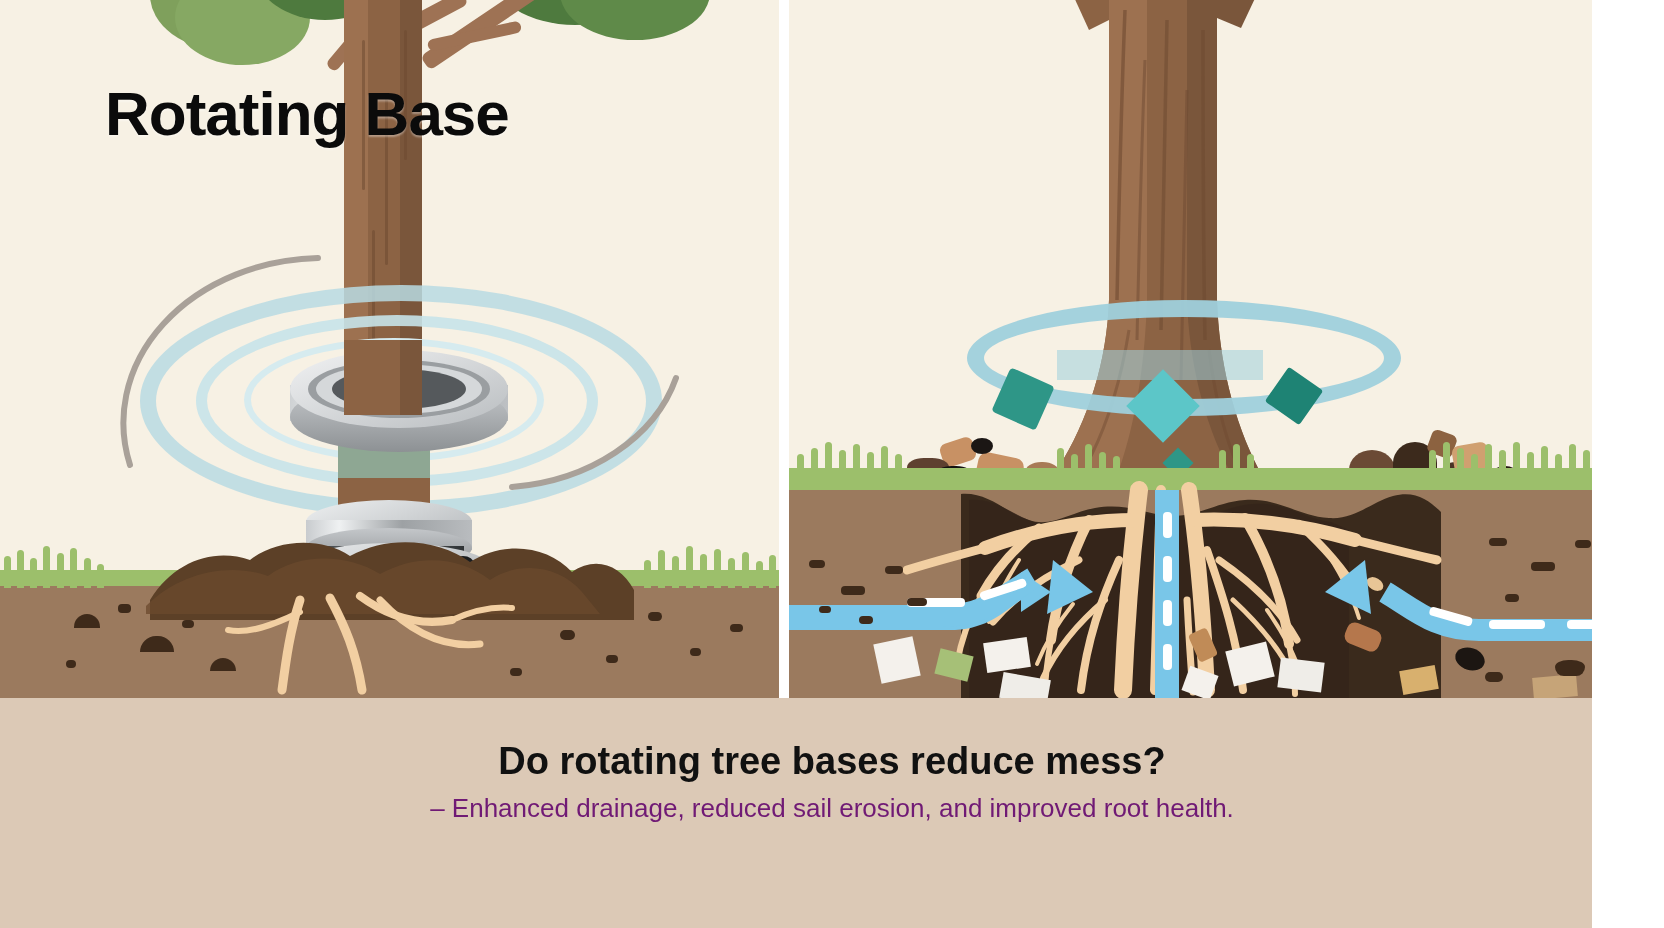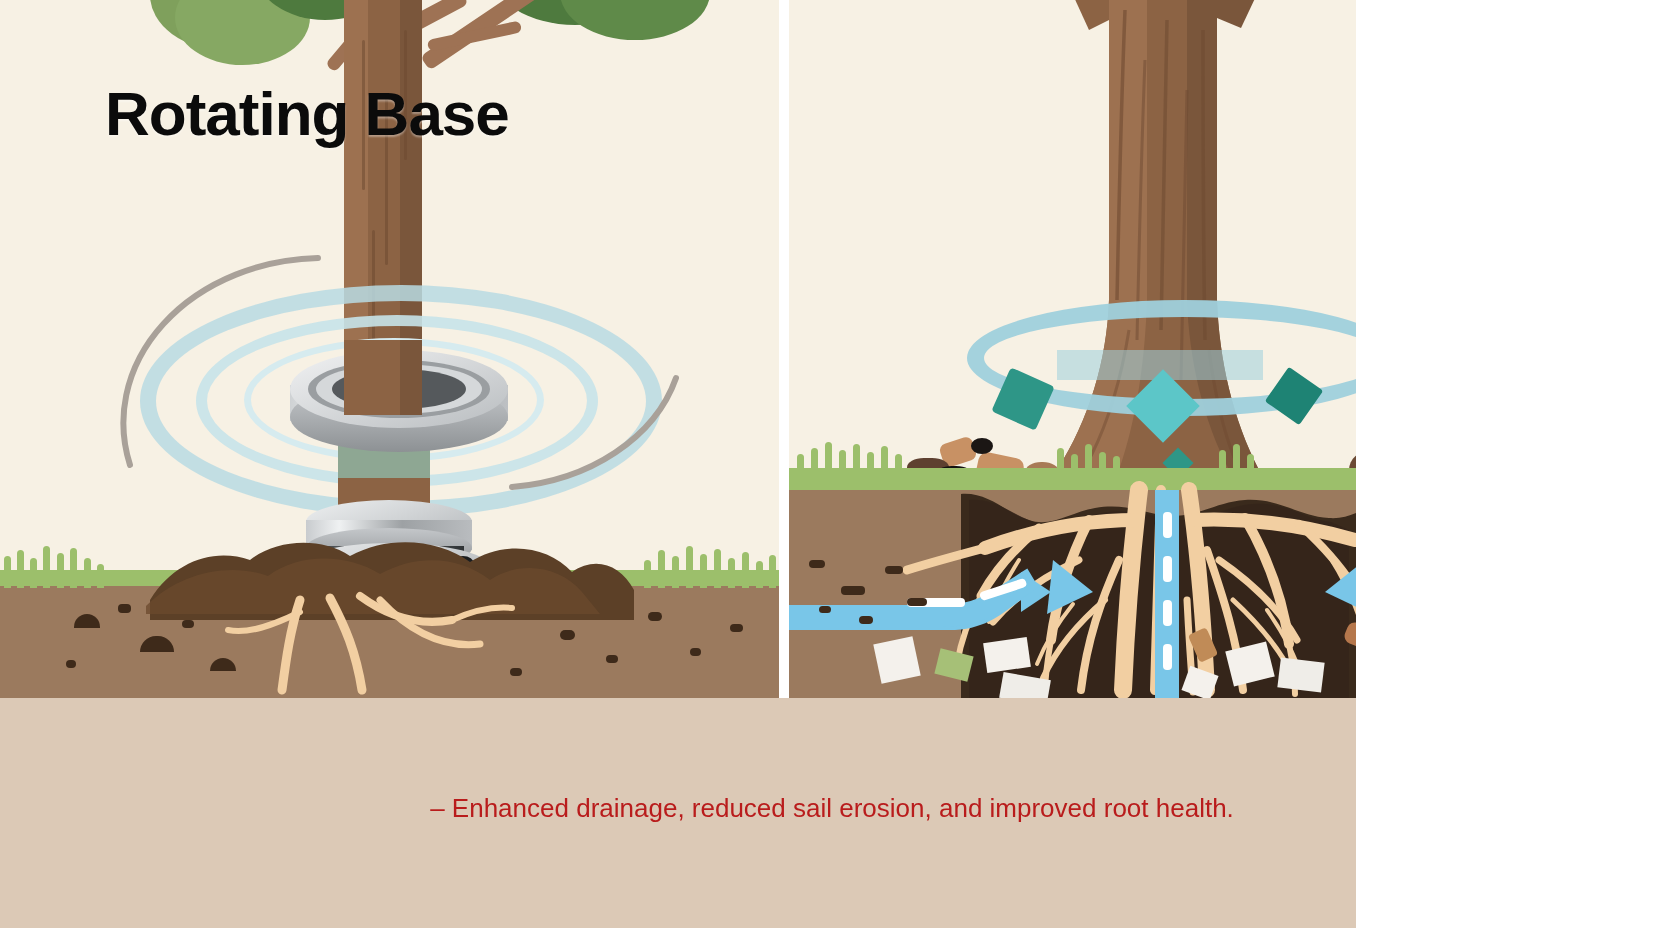--- a/index.html
+++ b/index.html
@@ -1,17 +1,17 @@
 <!DOCTYPE html>
 <html><head>
 <meta charset="utf-8">
 <style>
   html,body{margin:0;padding:0;background:#ffffff;}
   body{font-family:"Liberation Sans",sans-serif;}
-  #stage{position:relative;width:1356px;height:928px;overflow:hidden;background:#DCC9B6;}
+  #stage{position:relative;width:1592px;height:928px;overflow:hidden;background:#DCC9B6;}
 
   
   .panel{position:absolute;top:0;height:698px;overflow:hidden;background:#F7F1E4;}
   #panel-left{left:0;width:779px;}
   #panel-right{left:789px;width:875px;}
   .divider{position:absolute;top:0;left:779px;width:10px;height:698px;background:#FFFFFF;}
 
   
   .soil{position:absolute;left:0;width:100%;}
   .grass-strip{position:absolute;left:0;width:100%;background:#9CBF6B;}
@@ -32,21 +32,21 @@
 
   
   .title{position:absolute;font-size:62px;font-weight:bold;color:#0B0B0B;letter-spacing:-1px;
          white-space:nowrap;text-shadow:0 2px 2px rgba(255,255,255,.35);}
 
   
   #caption{position:absolute;left:0;top:698px;width:1664px;height:230px;background:#DCC9B6;}
   #caption-title{position:absolute;left:0;top:42px;width:100%;text-align:center;
       font-size:38px;font-weight:bold;color:#111;}
   #caption-sub{position:absolute;left:0;top:95px;width:100%;text-align:center;
-      font-size:26px;color:#b91c1c;}
+      font-size:26px;color:#701a75;}
 
   
   .chip{position:absolute;}
   .waterband{position:absolute;background:#79C6E8;}
   .dash{position:absolute;background:#FFFFFF;border-radius:4px;}
 </style>
 </head>
 <body>
 
 <div id="stage">
@@ -348,16 +348,17 @@
     <div class="chip" style="left:786px;top:540px;width:16px;height:8px;background:#3E2A1A;border-radius:4px;"></div>
     <div class="chip" style="left:810px;top:580px;width:20px;height:8px;background:#3E2A1A;border-radius:4px;"></div>
     <div class="chip" style="left:716px;top:594px;width:14px;height:8px;background:#3E2A1A;border-radius:4px;"></div>
     <div class="chip" style="left:840px;top:556px;width:16px;height:8px;background:#3E2A1A;border-radius:4px;"></div>
     <div class="chip" style="left:766px;top:660px;width:30px;height:16px;background:#3E2A1A;border-radius:50% 50% 10px 10px;"></div>
     <div class="chip" style="left:696px;top:672px;width:18px;height:10px;background:#3E2A1A;border-radius:5px;"></div>
 
   </div>
 
   <div id="caption">
+    <div id="caption-title">Do rotating tree bases reduce mess?</div>
     <div id="caption-sub">– Enhanced drainage, reduced sail erosion, and improved root health.</div>
   </div>
 
 </div>
 
 </body></html>

